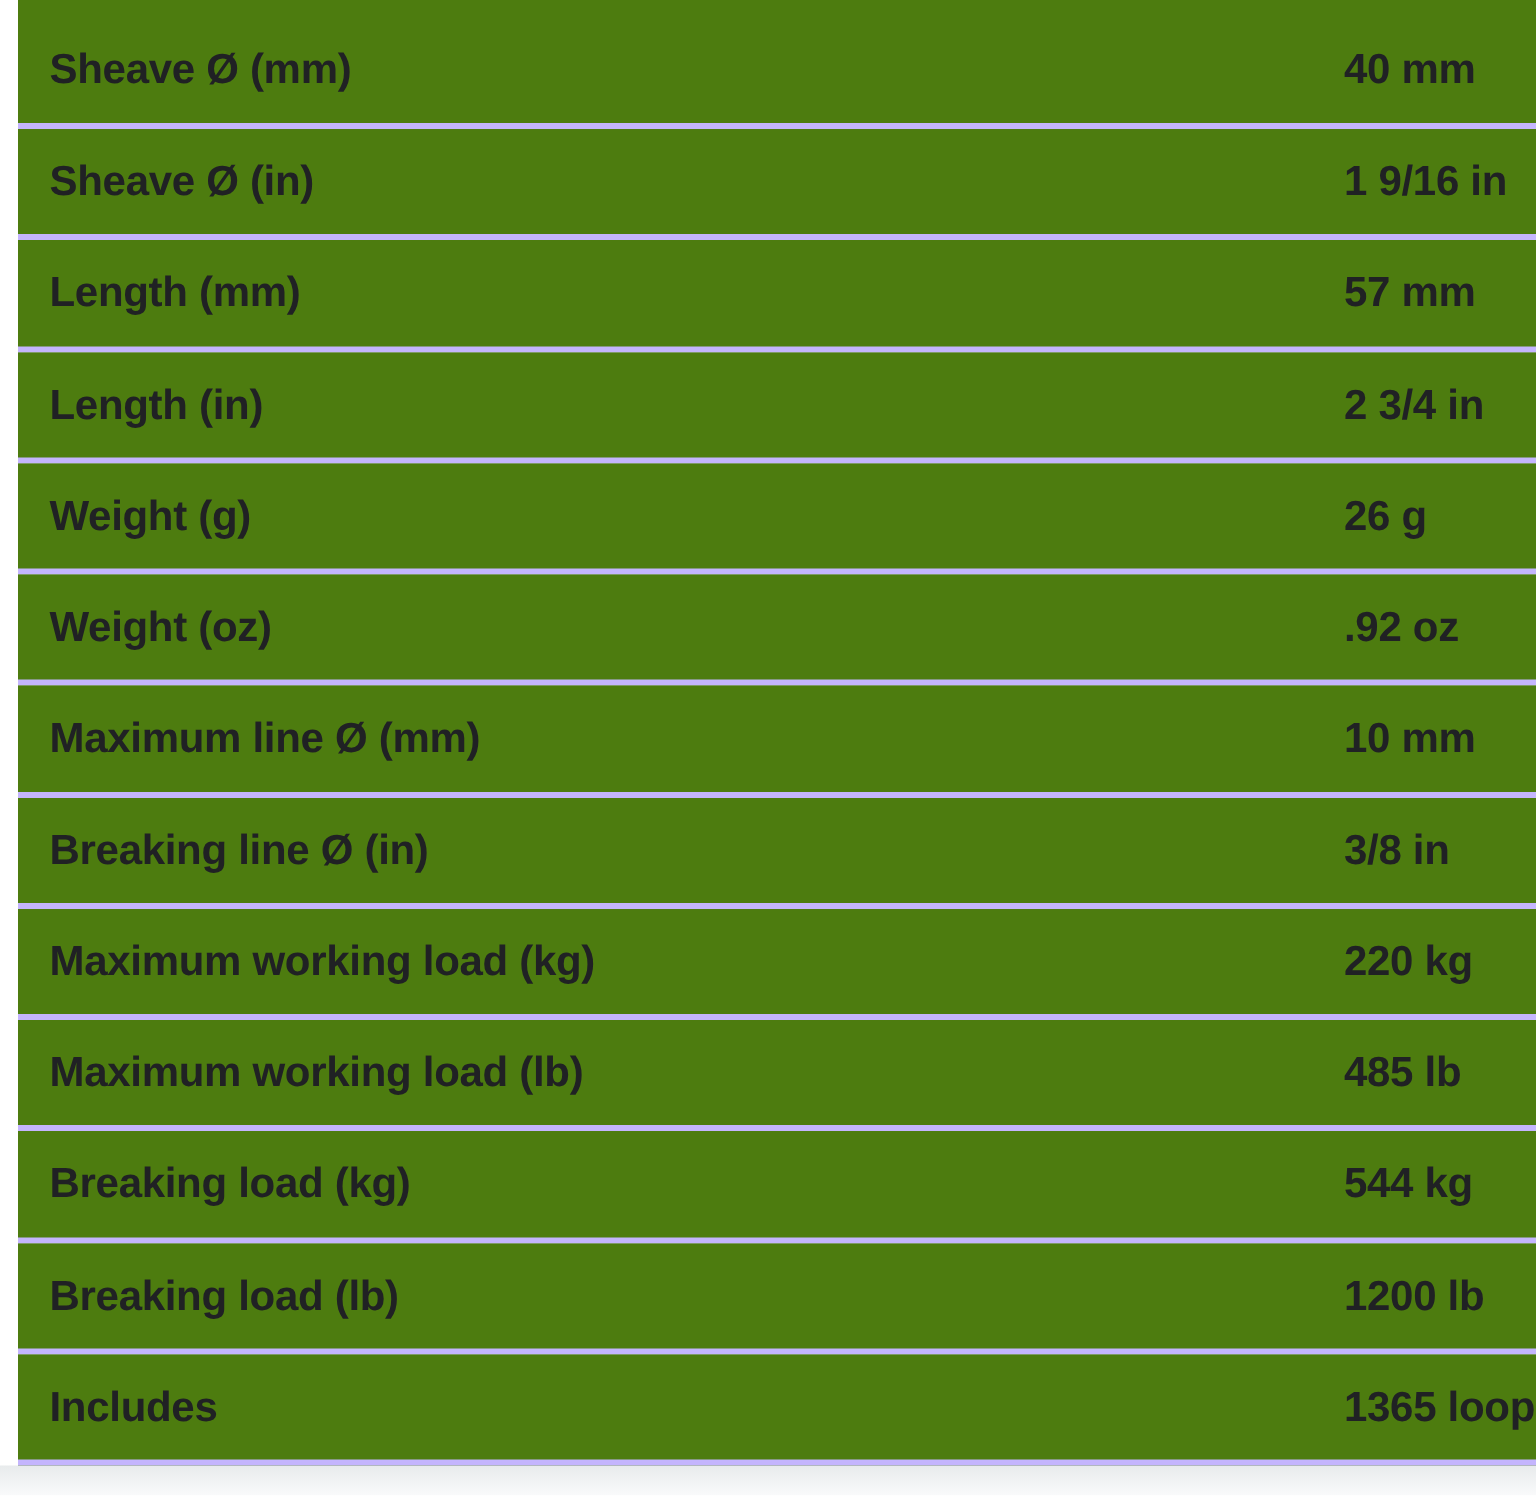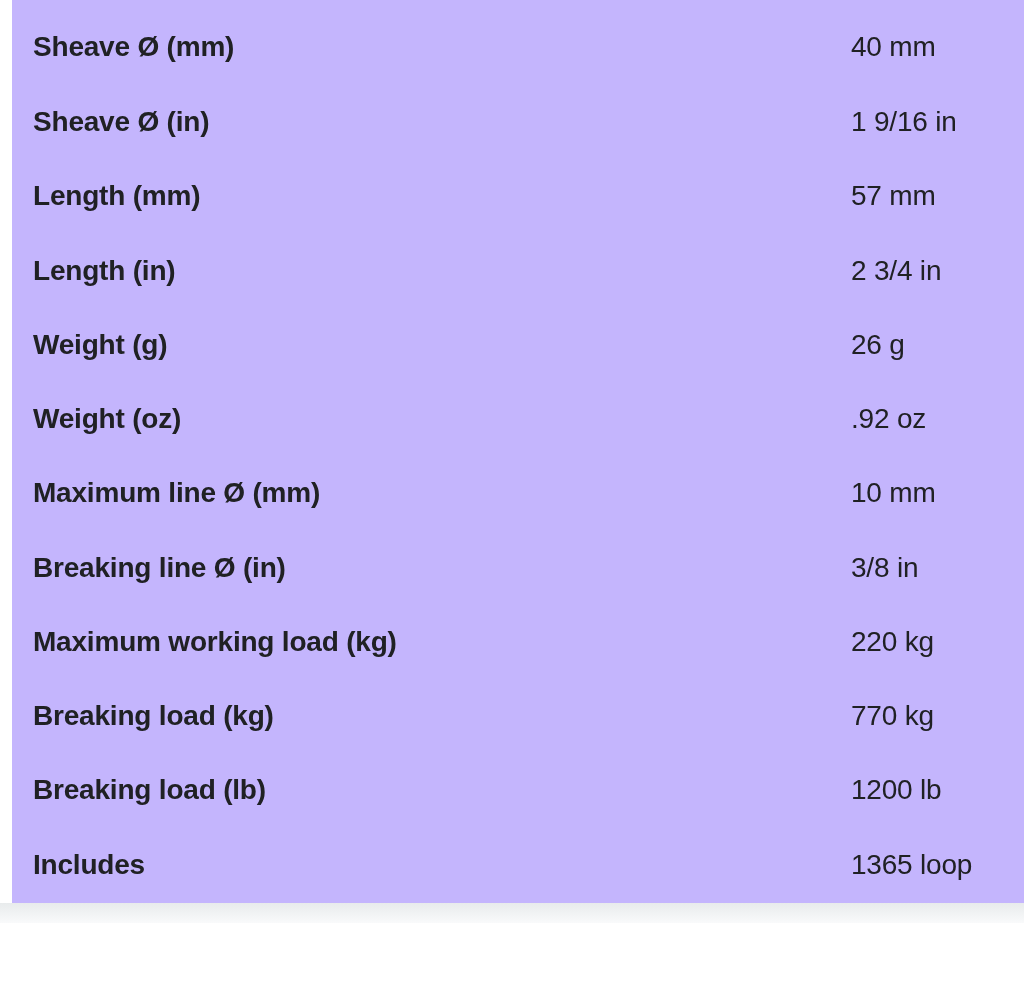--- a/index.html
+++ b/index.html
@@ -15,48 +15,49 @@
     overflow: hidden;
     position: relative;
   }
   .spec-table {
     width: 100%;
   }
   .row {
     box-sizing: border-box;
     height: 74.25px;
     margin-left: 12px;
-    border-bottom: 2px solid #c4b5fd;
+    border-bottom: 4px solid #c4b5fd;
     display: flex;
     align-items: center;
     position: relative;
-    background: #c4b5fd;
+    background: #4d7c0f;
   }
   .row:first-child {
     height: 86px;
     padding-top: 10px;
   }
   .label {
     flex: none;
     width: 839px;
     padding-left: 21px;
     box-sizing: border-box;
     font-size: 28px;
     font-weight: bold;
     color: #202124;
     letter-spacing: -0.2px;
     white-space: nowrap;
   }
   .value {
     flex: none;
     font-size: 28px;
-    font-weight: normal;
+    font-weight: bold;
     color: #202124;
     letter-spacing: -0.2px;
     white-space: nowrap;
+    margin-left: 45px;
   }
   .bottom-shadow {
     width: 100%;
     height: 20px;
     background: linear-gradient(to bottom, #e8ebec, #f9fafb);
   }
 </style>
 </head>
 <body>
 
@@ -101,24 +102,28 @@
     <div class="row">
       <span class="label">Breaking line Ø (in)</span>
       <span class="value">3/8 in</span>
     </div>
 
     <div class="row">
       <span class="label">Maximum working load (kg)</span>
       <span class="value">220 kg</span>
     </div>
 
+    <div class="row">
+      <span class="label">Maximum working load (lb)</span>
+      <span class="value">485 lb</span>
+    </div>
 
     <div class="row">
       <span class="label">Breaking load (kg)</span>
-      <span class="value">770 kg</span>
+      <span class="value">544 kg</span>
     </div>
 
     <div class="row">
       <span class="label">Breaking load (lb)</span>
       <span class="value">1200 lb</span>
     </div>
 
     <div class="row">
       <span class="label">Includes</span>
       <span class="value">1365 loop</span>

